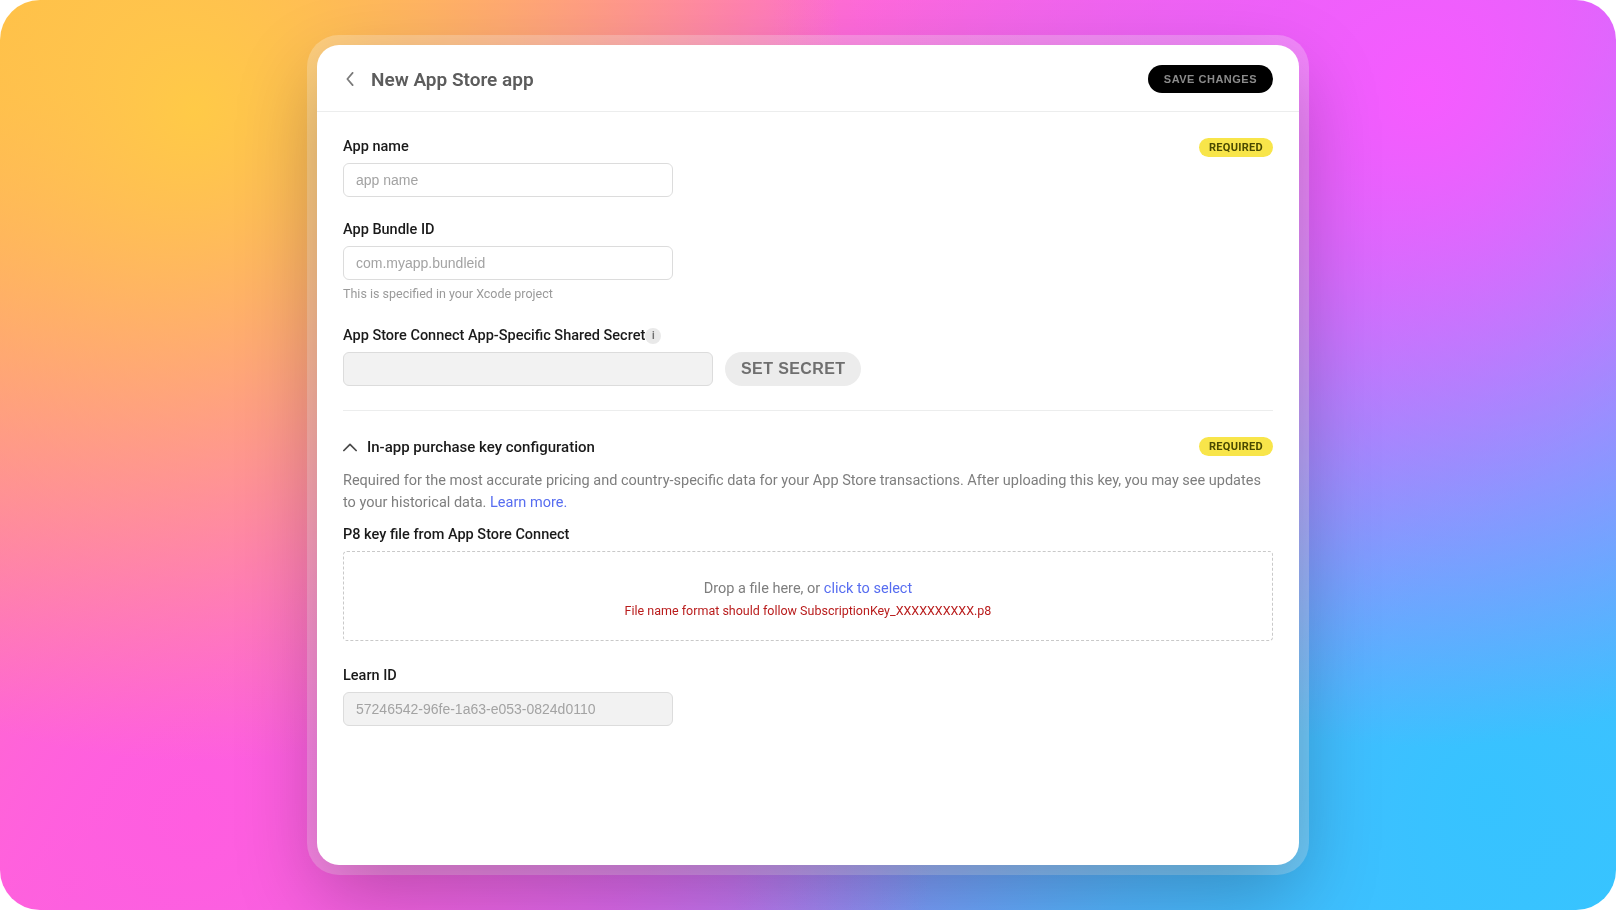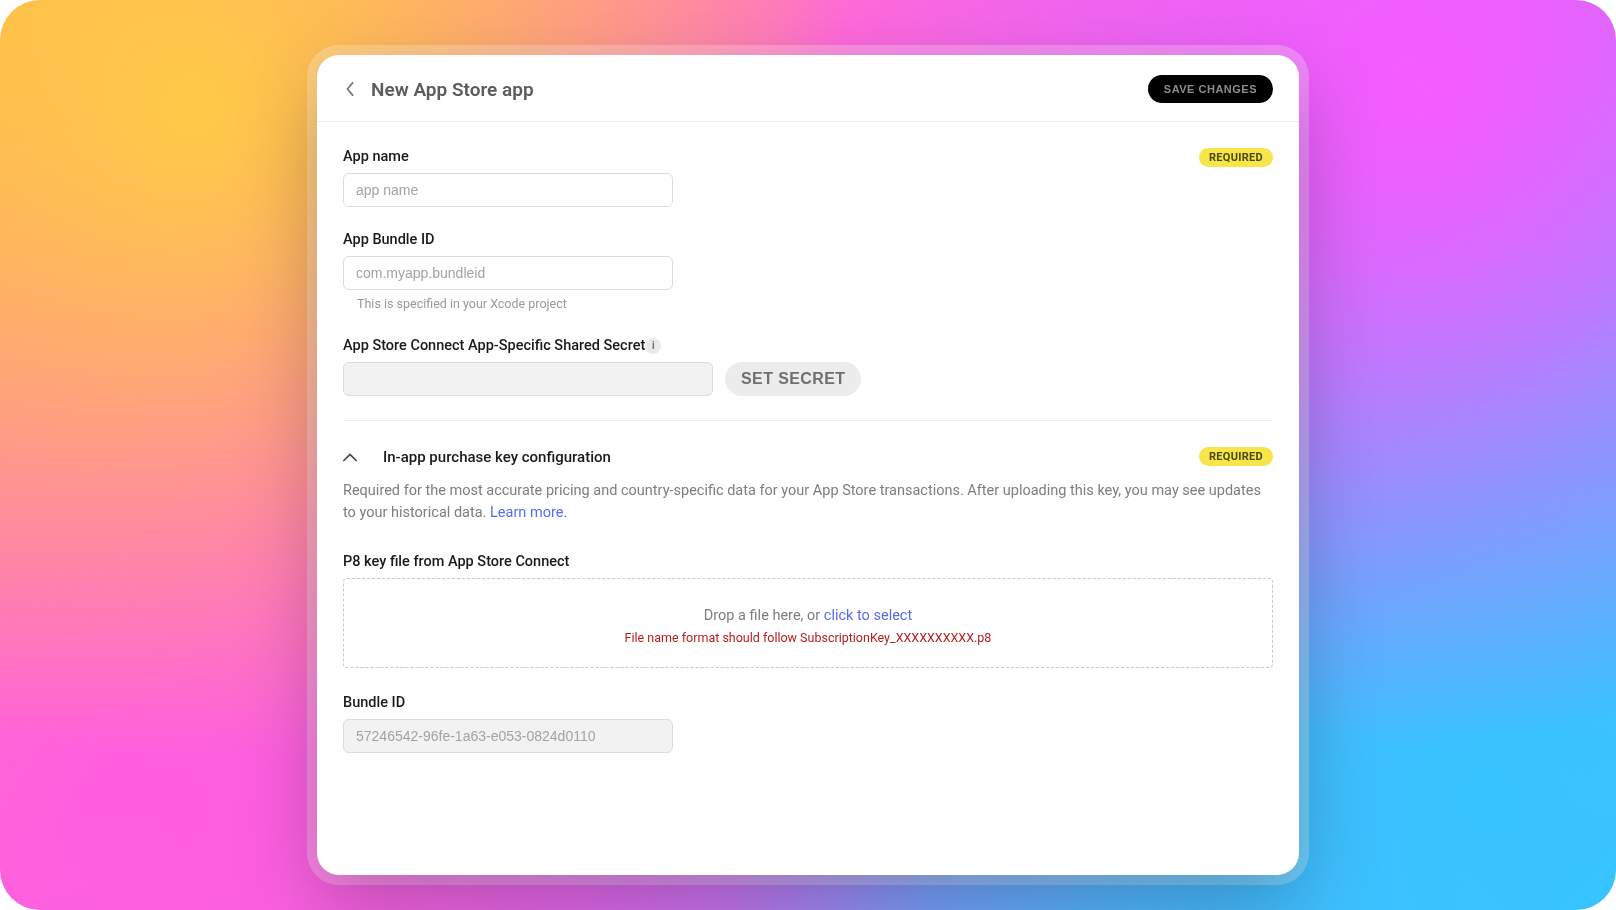--- a/index.html
+++ b/index.html
@@ -15,21 +15,21 @@
     height: 100%;
     background:
       radial-gradient(circle at 12% 12%, #ffca47 0%, rgba(255,202,71,0) 40%),
       radial-gradient(circle at 88% 10%, #f65bff 0%, rgba(246,91,255,0) 40%),
       radial-gradient(circle at 12% 90%, #ff5de0 0%, rgba(255,93,224,0) 45%),
       radial-gradient(circle at 92% 88%, #36c3ff 0%, rgba(54,195,255,0) 45%),
       linear-gradient(135deg, #ffb24a, #ff6bd6 35%, #c471f5 60%, #6fa8ff 80%, #3ac9ff);
     border-radius: 40px;
     padding: 55px;
     display: flex;
-    align-items: flex-start;
+    align-items: center;
     justify-content: center;
   }
   .card {
     width: 982px;
     height: 820px;
     background: #fff;
     border-radius: 22px;
     box-shadow: 0 30px 80px rgba(0,0,0,0.25), 0 0 0 10px rgba(255,255,255,0.25);
     overflow: hidden;
     display: flex;
@@ -99,21 +99,20 @@
     font-size: 14px;
     color: #333;
     background: #fff;
   }
   .input::placeholder { color: #a3a3a3; }
   .input.disabled { background: #f2f2f2; color:#9a9a9a; }
   .helper {
     margin-top: 6px;
     font-size: 12.5px;
     color: #9a9a9a;
-    margin-left: 14px;
   }
   .field-block { margin-bottom: 24px; }
   .secret-row {
     display: flex; align-items: center; gap: 12px;
   }
   .secret-input {
     width: 370px; height: 34px;
     border: 1px solid #dcdcdc;
     border-radius: 6px;
     background: #f2f2f2;
@@ -137,26 +136,26 @@
     font-size: 10px; font-weight: 700;
   }
   hr.sep {
     border: none; border-top: 1px solid #eceded;
     margin: 10px 0 26px 0;
   }
   .section-header {
     display: flex; align-items: center; justify-content: space-between;
     margin-bottom: 14px;
   }
-  .sh-left { display: inline-flex; align-items: center; gap: 26px; }
+  .sh-left { display: inline-flex; align-items: center; gap: 10px; }
   .chev-up { color: #4a4a4a; }
   .section-title { font-size: 15px; color: #1a1a1a; font-weight: 500; }
   .section-desc {
     font-size: 14.5px; color: #7e7e7e; line-height: 1.55;
-    margin-bottom: 28px;
+    margin-bottom: 11px;
   }
   .section-desc a { color: #576df0; text-decoration: none; }
   .dropzone {
     margin-top: 8px;
     border: 1.5px dashed #c9c9c9;
     border-radius: 4px;
     padding: 28px 10px 22px;
     text-align: center;
     margin-bottom: 26px;
   }
@@ -231,19 +230,19 @@
       <div class="label">P8 key file from App Store Connect</div>
       <div class="dropzone">
         <div class="dz-main">
           <span>Drop a file here, or </span><a href="#">click to select</a>
         </div>
         <div class="dz-sub">File name format should follow SubscriptionKey_XXXXXXXXXX.p8</div>
       </div>
 
 
       <div class="field-block">
-        <div class="label">Bundle ID</div>
+        <div class="label">Learn ID</div>
         <input class="input disabled" type="text" disabled="" placeholder="57246542-96fe-1a63-e053-0824d0110" style="">
       </div>
 
     </div>
   </div>
 </div>
 
 </body></html>

